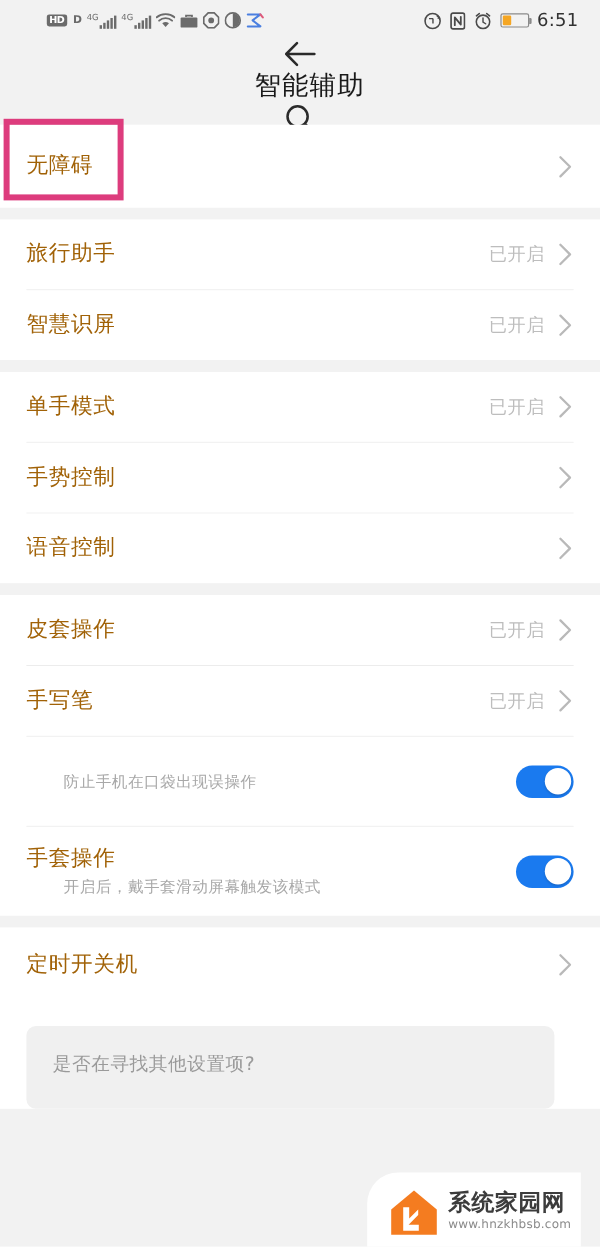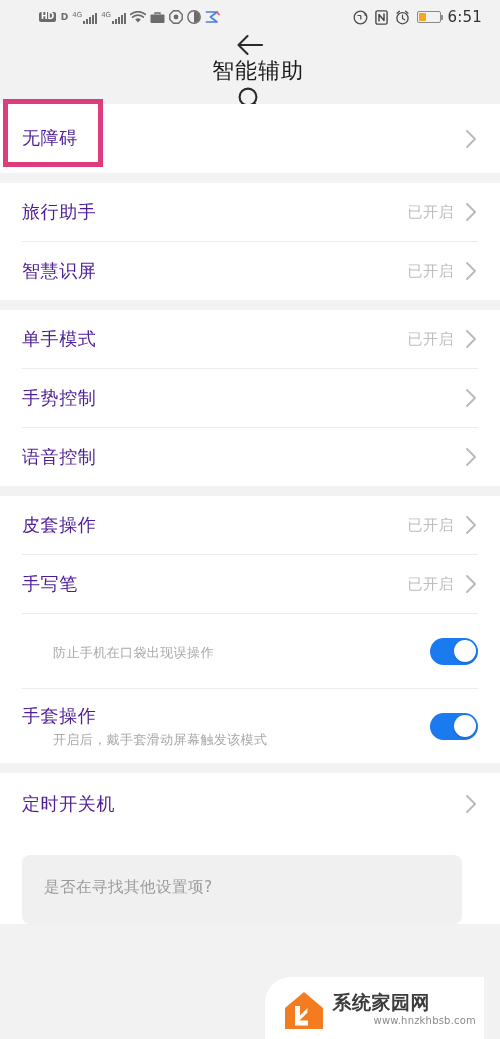--- a/index.html
+++ b/index.html
@@ -64,21 +64,21 @@
   .gap { height:10px; background:#f2f2f2; }
 
   .row {
     position:relative; background:#fff;
     display:flex; align-items:center;
     padding:0 22px 0 22px;
     min-height:58px;
     cursor:pointer;
   }
   .row .texts { flex:1; display:flex; flex-direction:column; justify-content:center; }
-  .row .title { font-size:18px; color:#4c1d95; letter-spacing:0.6px; line-height:1.35; }
+  .row .title { font-size:18px; color:#a16207; letter-spacing:0.6px; line-height:1.35; }
   .row .subtitle { font-size:13px; color:#a8a8a8; letter-spacing:0.4px; margin-top:3px; line-height:1.35;padding-left:31px; }
   .row .value { font-size:15px; color:#bdbdbd; letter-spacing:0.5px; margin-right:10px;font-family:Liberation Mono, monospace; }
   .row.tall { min-height:74px; }
 
   .sep { height:1px; background:#ececec; margin-left:22px; margin-right:22px; }
 
   .chev { width:14px; display:flex; align-items:center; justify-content:center; }
 
   
   .toggle {
@@ -110,21 +110,21 @@
   
   .watermark {
     position:absolute; right:16px; bottom:0;
     display:flex; align-items:center; gap:8px;
     background:#ffffff; border-top-left-radius:26px;
     padding:12px 8px 8px 18px; z-index:60;
   }
   .wm-logo { width:42px; height:42px; position:relative; flex-shrink:0; }
   .wm-text { display:flex; flex-direction:column; line-height:1.05; }
   .wm-name { font-size:19px; font-weight:bold; color:#3c3c3c; letter-spacing:0.5px; }
-  .wm-url { font-size:10px; color:#8b8b8b; letter-spacing:0.2px; margin-top:3px;margin-left:41px; }
+  .wm-url { font-size:10px; color:#8b8b8b; letter-spacing:0.2px; margin-top:3px; }
 </style>
 </head>
 <body>
 
 <div id="screen">
 
   <div class="statusbar">
     <div class="sb-left">
       <span class="hd-badge">HD</span>
       <span class="hd-d">D</span>

